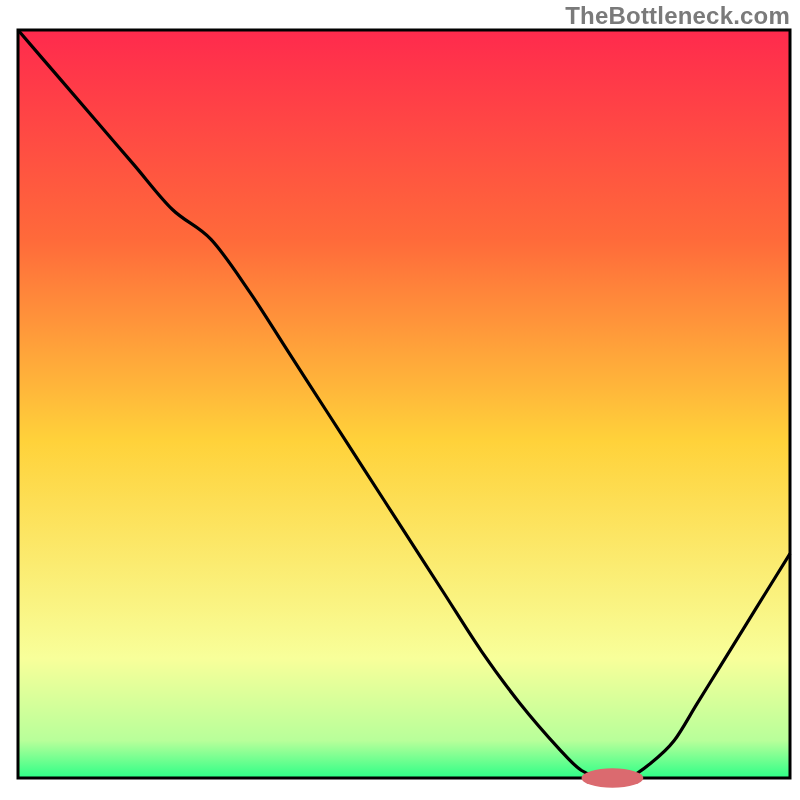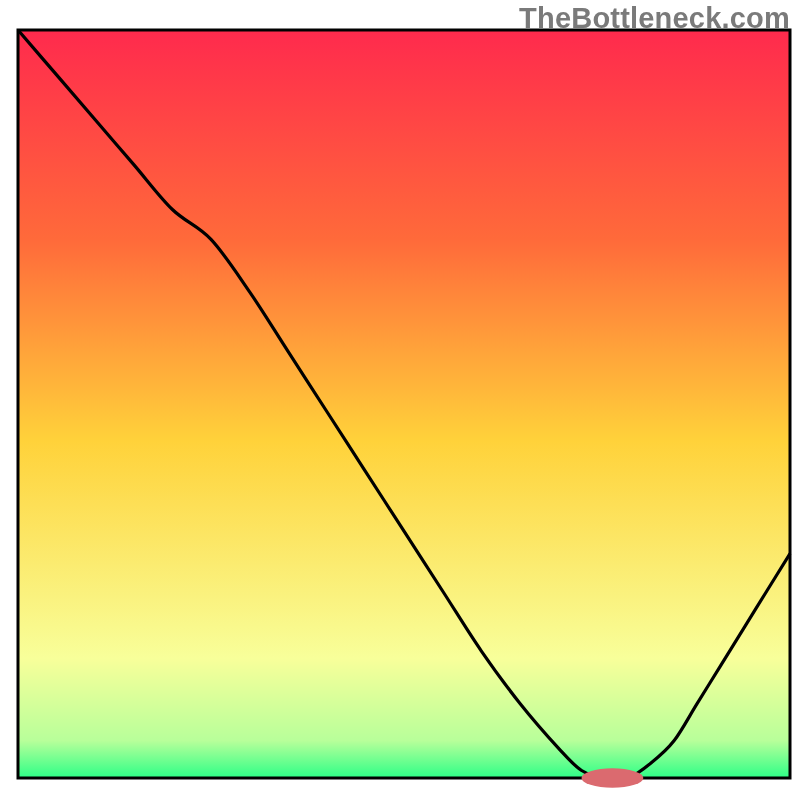--- a/index.html
+++ b/index.html
@@ -13,21 +13,21 @@
   }
   .stage {
     position: relative;
     width: 800px;
     height: 800px;
   }
   .watermark {
     position: absolute;
     top: 2px;
     right: 10px;
-    font-size: 29px;
+    font-size: 24px;
     font-weight: 600;
     color: #7a7a7a;
     letter-spacing: 0.2px;
   }
   svg {
     position: absolute;
     top: 0;
     left: 0;
     width: 800px;
     height: 800px;

